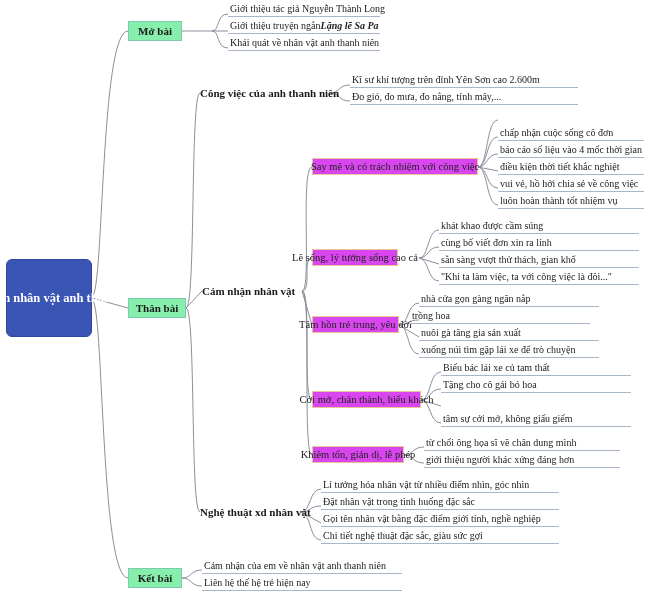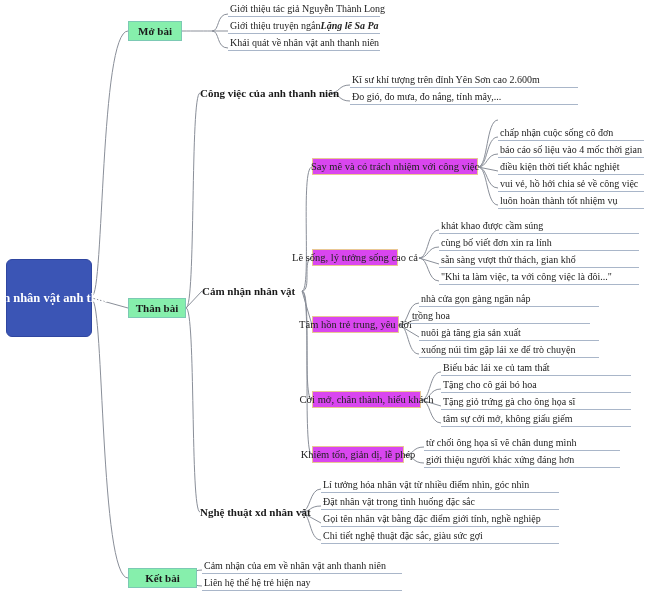--- a/index.html
+++ b/index.html
@@ -199,23 +199,20 @@
 
   <div class="node orange" style="left:312px;top:391px;width:109px;">
     <span>Cởi mở, chân thành, hiếu khách</span>
   </div>
   <div class="node leaf" style="left:441px;top:360px;width:190px;">
       <span>Biếu bác lái xe củ tam thất</span>
     </div>
   <div class="node leaf" style="left:441px;top:377px;width:190px;">
       <span>Tặng cho cô gái bó hoa</span>
     </div>
-  <div class="node leaf" style="left:441px;top:394px;width:190px;">
-      <span>Tặng giỏ trứng gà cho ông họa sĩ</span>
-    </div>
   <div class="node leaf" style="left:441px;top:411px;width:190px;">
       <span>tâm sự cởi mở, không giấu giếm</span>
     </div>
 
   <div class="node orange" style="left:312px;top:446px;width:92px;">
     <span>Khiêm tốn, giản dị, lễ phép</span>
   </div>
   <div class="node leaf" style="left:424px;top:435px;width:196px;">
       <span>từ chối ông họa sĩ vẽ chân dung mình</span>
     </div>
@@ -232,21 +229,21 @@
   <div class="node leaf" style="left:321px;top:494px;width:238px;">
       <span>Đặt nhân vật trong tình huống đặc sắc</span>
     </div>
   <div class="node leaf" style="left:321px;top:511px;width:238px;font-family:Liberation Serif, serif;">
       <span>Gọi tên nhân vật bằng đặc điểm giới tính, nghề nghiệp</span>
     </div>
   <div class="node leaf" style="left:321px;top:528px;width:238px;">
       <span>Chi tiết nghệ thuật đặc sắc, giàu sức gợi</span>
     </div>
 
-  <div class="node teal" style="left:128px;top:568px;width:69px;">
+  <div class="node teal" style="left:128px;top:568px;width:54px;">
     <span>Kết bài</span>
   </div>
   <div class="node leaf" style="left:202px;top:558px;width:200px;">
       <span>Cảm nhận của em về nhân vật anh thanh niên</span>
     </div>
   <div class="node leaf" style="left:202px;top:575px;width:200px;">
       <span>Liên hệ thế hệ trẻ hiện nay</span>
     </div>
 
 </div>

